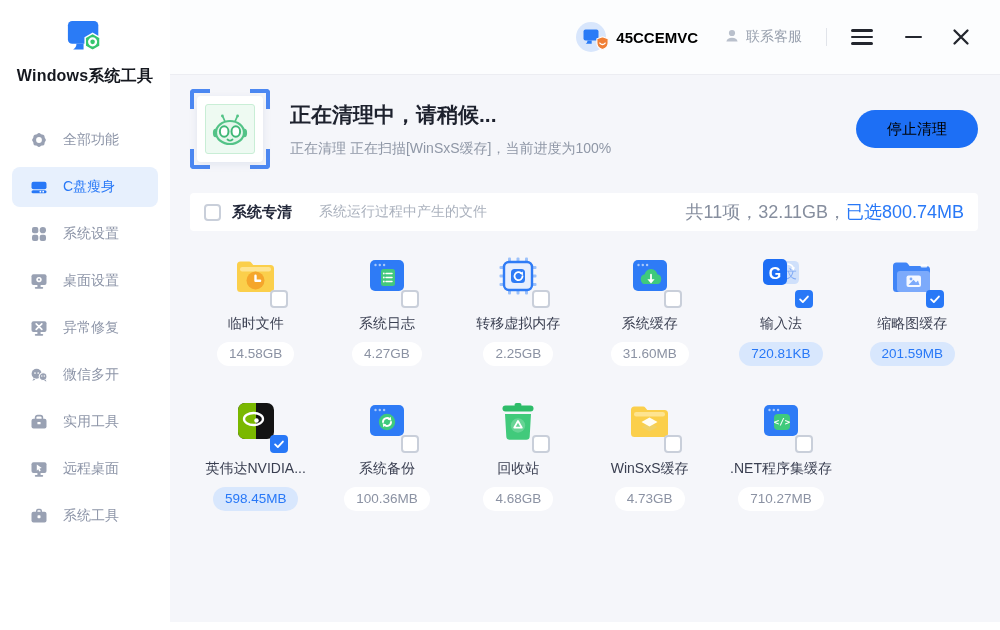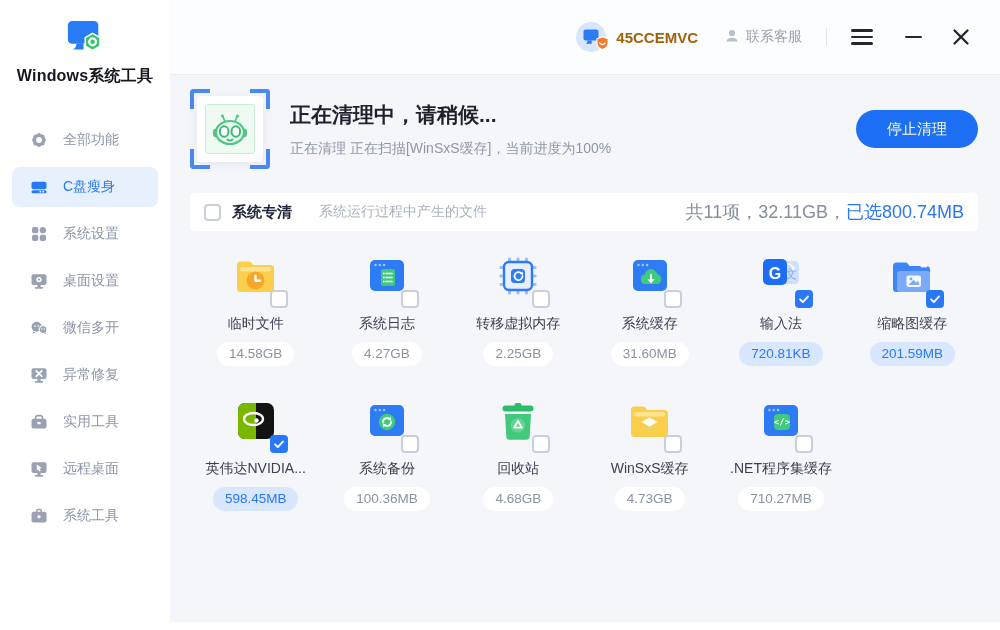--- a/index.html
+++ b/index.html
@@ -21,21 +21,21 @@
   .side-ic{width:18px;height:18px;display:inline-flex;color:#99a1b3;}
   .side-item.active .side-ic{color:#2878f7;}
   .side-ic svg{display:block;}
 
   
   .topbar{position:absolute;left:170px;top:0;width:830px;height:75px;background:#fcfdfe;
     border-bottom:1px solid #ecedf2;display:flex;align-items:center;box-sizing:border-box;
     justify-content:flex-end;padding-right:30px;gap:0;}
   .avatar{width:30px;height:30px;border-radius:50%;background:#d8e6fc;position:relative;flex:0 0 auto;}
   .avatar .shield{position:absolute;right:-4px;bottom:-3px;}
-  .username{margin-left:10px;font-size:15px;font-weight:600;color:#a16207;}
+  .username{margin-left:10px;font-size:15px;font-weight:600;color:#000000;}
   .support{display:flex;align-items:center;gap:6px;margin-left:26px;font-size:14px;color:#98a0ae;cursor:pointer;}
   .tb-divider{width:1px;height:18px;background:#e1e4ea;margin:0 22px 0 24px;}
   .hamburger{display:flex;flex-direction:column;gap:4px;cursor:pointer;padding:4px 2px;}
   .hamburger i{display:block;width:22px;height:2.6px;background:#23262e;border-radius:2px;}
   .win-min{width:17px;height:2.6px;background:#23262e;border-radius:2px;margin-left:30px;cursor:pointer;}
   .win-close{margin-left:30px;cursor:pointer;display:flex;}
 
   
   .content{position:absolute;left:170px;top:76px;width:830px;height:546px;}
   .bottom-edge{position:absolute;left:170px;top:622px;width:830px;height:8px;background:#ffffff;z-index:2;}
@@ -49,21 +49,21 @@
   .corner.bl{left:0;bottom:0;border-right:none;border-top:none;border-bottom-left-radius:4px;}
   .corner.br{right:0;bottom:0;border-left:none;border-top:none;border-bottom-right-radius:4px;}
   .scan-inner{position:absolute;inset:7px;background:#fff;border-radius:4px;
     box-shadow:0 2px 8px rgba(80,110,160,.12);display:flex;align-items:center;justify-content:center;}
   .scan-green{width:48px;height:48px;background:#eefaf2;border:1px solid #c9eed6;border-radius:3px;
     display:flex;align-items:center;justify-content:center;}
   .status-text{margin-left:20px;}
   .status-title{font-size:21px;font-weight:bold;color:#1d212d;}
   .status-sub{margin-top:11px;font-size:14px;color:#8f97a6;}
   .stop-btn{margin-left:auto;height:38px;padding:0 31px;border:none;border-radius:19px;
-    background:#1d6ff5;color:#fef9c3;font-size:15px;cursor:pointer;font-family:inherit;}
+    background:#1d6ff5;color:#000000;font-size:15px;cursor:pointer;font-family:inherit;}
 
   
   .section-bar{margin:24px 22px 0 20px;height:38px;background:#fff;border-radius:4px;
     display:flex;align-items:center;padding:0 14px;box-sizing:border-box;}
   .cbx{width:17px;height:17px;border:2px solid #c9cfda;border-radius:4px;background:#fff;
     box-sizing:border-box;cursor:pointer;flex:0 0 auto;}
   .section-title{margin-left:11px;font-size:15px;font-weight:bold;color:#23283a;}
   .section-desc{margin-left:27px;font-size:14px;color:#aab1bd;}
   .section-summary{margin-left:auto;font-size:18px;color:#868e9e;}
   .section-summary .sel{color:#2878f7;}
@@ -140,42 +140,42 @@
               <circle cx="9" cy="7.6" r="1.1" fill="currentColor"></circle>
               <rect x="7.4" y="13" width="3.2" height="2" fill="currentColor"></rect>
               <rect x="4.8" y="15" width="8.4" height="1.7" rx=".85" fill="currentColor"></rect>
             </svg>
           </span>
           <span class="side-label">桌面设置</span>
         </div>
         <div class="side-item">
           <span class="side-ic">
             <svg viewBox="0 0 18 18" width="18" height="18">
+              <rect x="1.5" y="2.2" width="15" height="10.8" rx="2" fill="currentColor"></rect>
+              <path d="M6.2 4.9 l5.6 5.4 M11.8 4.9 l-5.6 5.4" stroke="#fff" stroke-width="1.7" stroke-linecap="round"></path>
+              <rect x="7.4" y="13" width="3.2" height="2" fill="currentColor"></rect>
+              <rect x="4.8" y="15" width="8.4" height="1.7" rx=".85" fill="currentColor"></rect>
+            </svg>
+          </span>
+          <span class="side-label">异常修复</span>
+        </div>
+        <div class="side-item">
+          <span class="side-ic">
+            <svg viewBox="0 0 18 18" width="18" height="18">
               <circle cx="6.6" cy="7.8" r="5" fill="currentColor"></circle>
               <path d="M3.8 12.2 l-1.4 2.6 3-1.1 z" fill="currentColor"></path>
               <circle cx="13.1" cy="10.6" r="3.9" fill="currentColor" stroke="#fff" stroke-width="1.1"></circle>
               <path d="M15.6 13.6 l.9 2 -2.3 -.9 z" fill="currentColor"></path>
               <circle cx="5" cy="7" r=".85" fill="#fff"></circle>
               <circle cx="8.2" cy="7" r=".85" fill="#fff"></circle>
               <circle cx="11.8" cy="10" r=".7" fill="#fff"></circle>
               <circle cx="14.3" cy="10" r=".7" fill="#fff"></circle>
             </svg>
           </span>
           <span class="side-label">微信多开</span>
-        </div>
-        <div class="side-item">
-          <span class="side-ic">
-            <svg viewBox="0 0 18 18" width="18" height="18">
-              <rect x="1.5" y="2.2" width="15" height="10.8" rx="2" fill="currentColor"></rect>
-              <path d="M6.2 4.9 l5.6 5.4 M11.8 4.9 l-5.6 5.4" stroke="#fff" stroke-width="1.7" stroke-linecap="round"></path>
-              <rect x="7.4" y="13" width="3.2" height="2" fill="currentColor"></rect>
-              <rect x="4.8" y="15" width="8.4" height="1.7" rx=".85" fill="currentColor"></rect>
-            </svg>
-          </span>
-          <span class="side-label">异常修复</span>
         </div>
         <div class="side-item">
           <span class="side-ic">
             <svg viewBox="0 0 18 18" width="18" height="18">
               <path d="M5.6 6 V4.6 a2 2 0 0 1 2-2 h2.8 a2 2 0 0 1 2 2 V6" fill="none" stroke="currentColor" stroke-width="1.6"></path>
               <rect x="1.5" y="5.8" width="15" height="9.8" rx="2" fill="currentColor"></rect>
               <rect x="7.4" y="9" width="3.2" height="2.3" rx=".6" fill="#fff"></rect>
             </svg>
           </span>
           <span class="side-label">实用工具</span>

